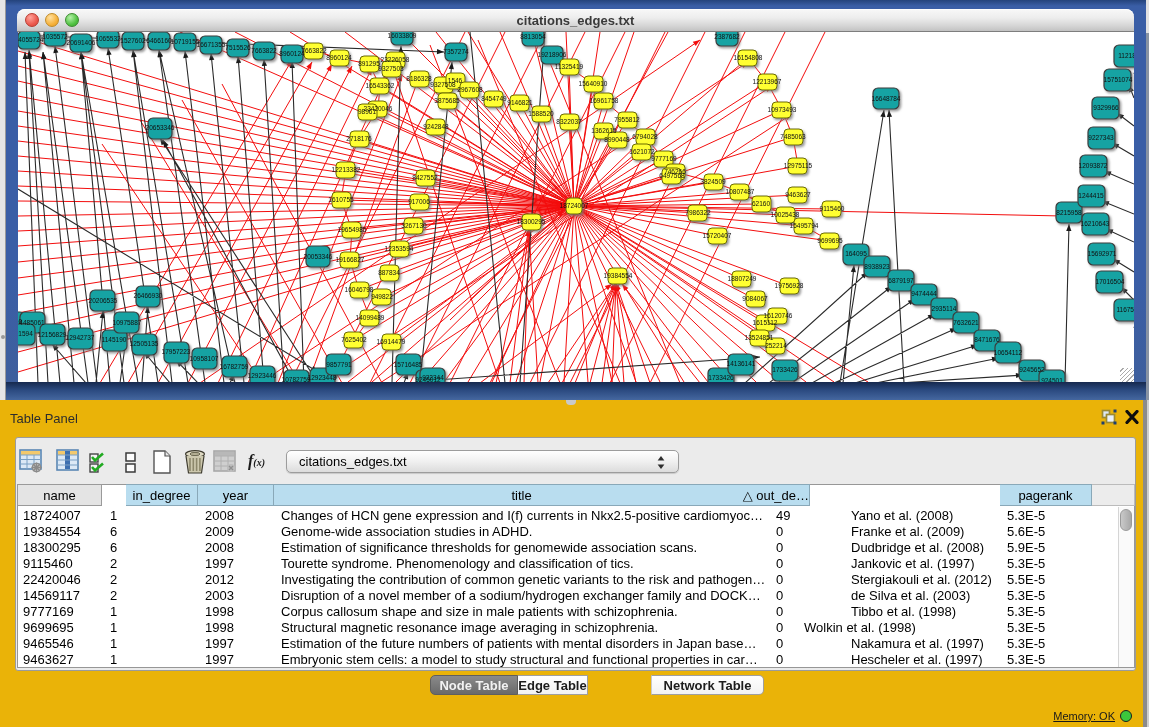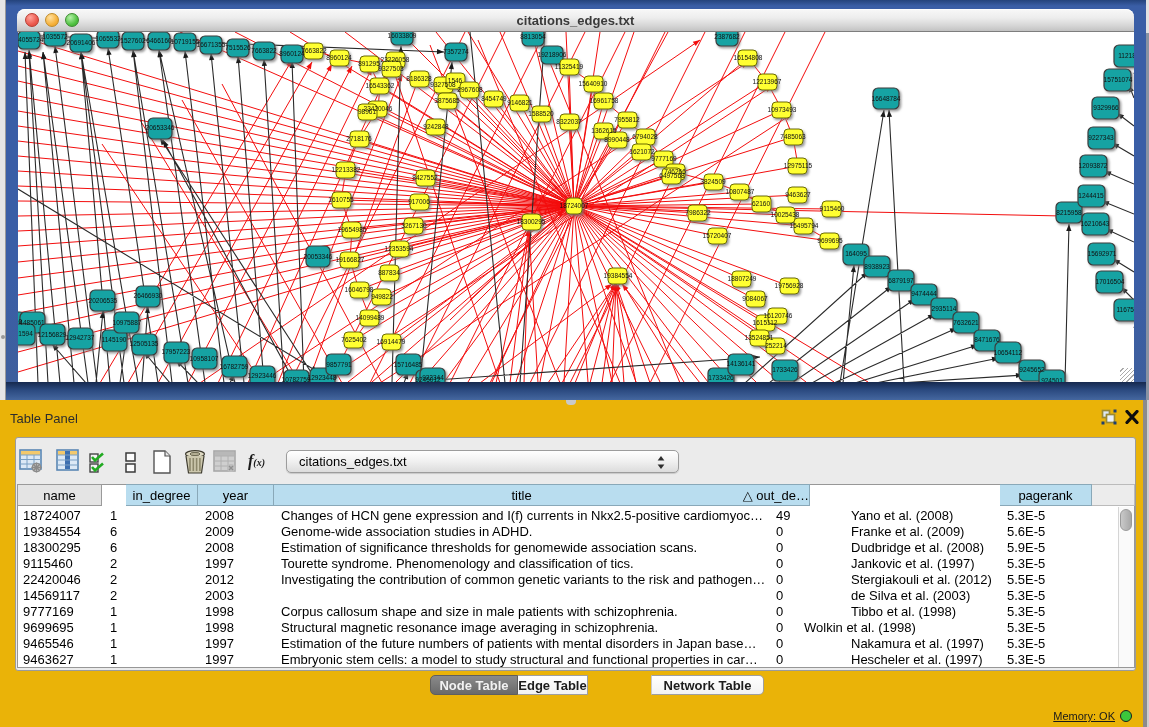--- a/index.html
+++ b/index.html
@@ -607,20 +607,21 @@
       <span style="left:187px">2012</span>
       <span style="left:263px">Investigating the contribution of common genetic variants to the risk and pathogen…</span>
       <span style="left:758px">0</span>
       <span style="left:833px">Stergiakouli et al. (2012)</span>
       <span style="left:989px">5.5E-5</span>
     </div>
 <div class="row" style="top:587px">
 <span style="left:5px">14569117</span>
       <span style="left:92px">2</span>
       <span style="left:187px">2003</span>
+      <span style="left:263px">Disruption of a novel member of a sodium/hydrogen exchanger family and DOCK…</span>
       <span style="left:758px">0</span>
       <span style="left:833px">de Silva et al. (2003)</span>
       <span style="left:989px">5.3E-5</span>
     </div>
 <div class="row" style="top:603px">
 <span style="left:5px">9777169</span>
       <span style="left:92px">1</span>
       <span style="left:187px">1998</span>
       <span style="left:263px">Corpus callosum shape and size in male patients with schizophrenia.</span>
       <span style="left:758px">0</span>

